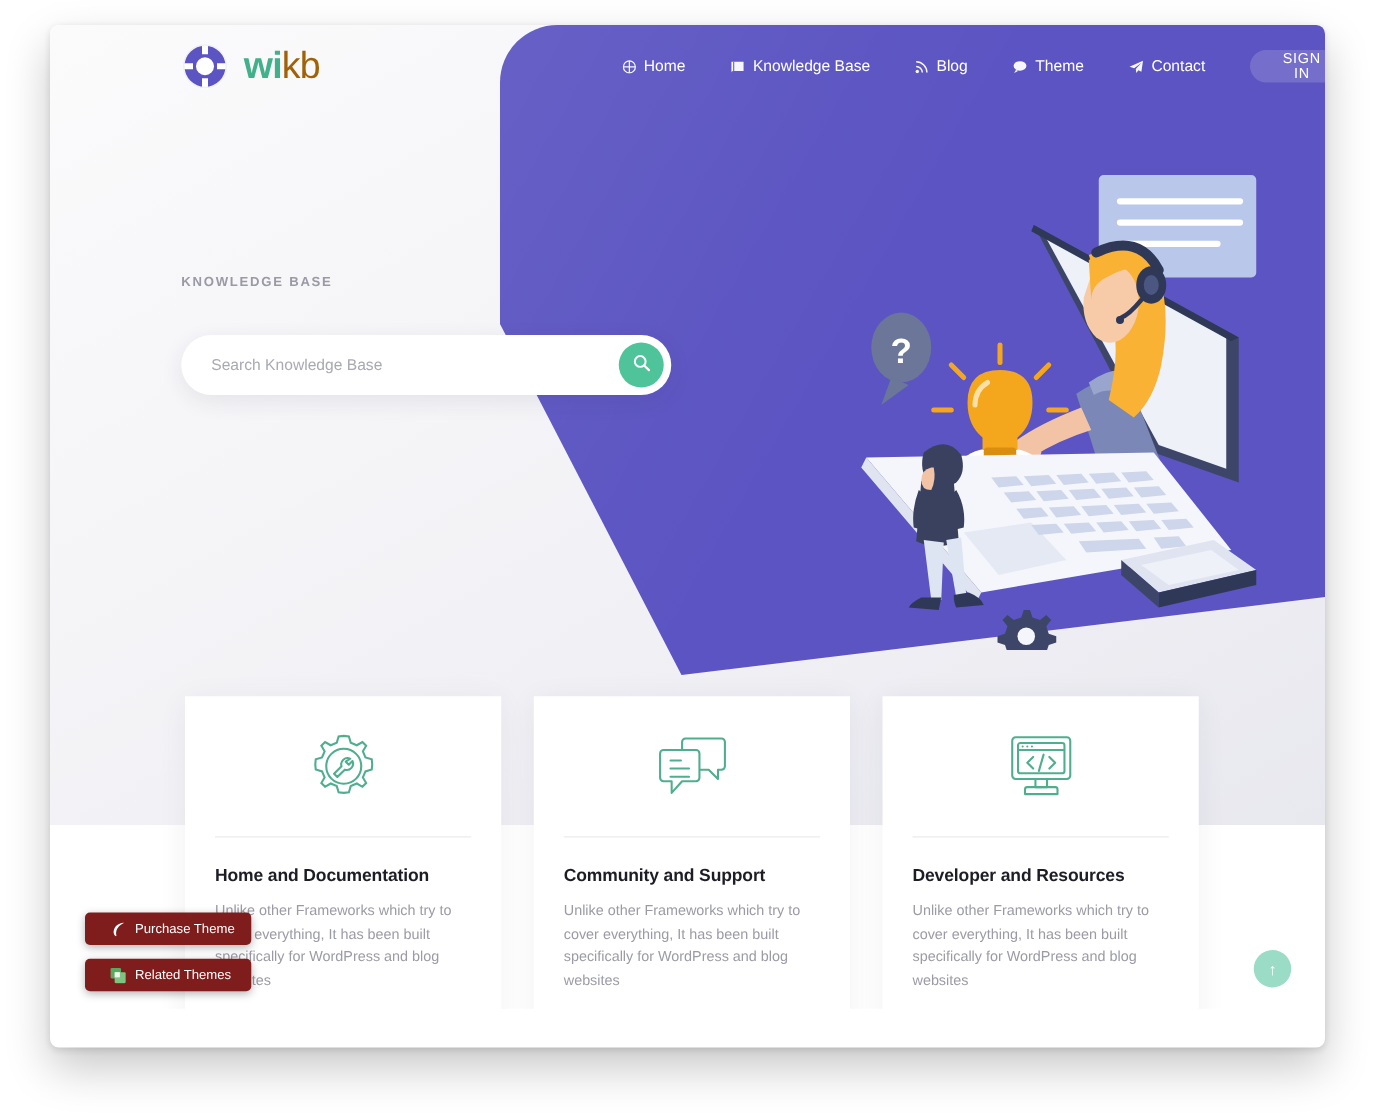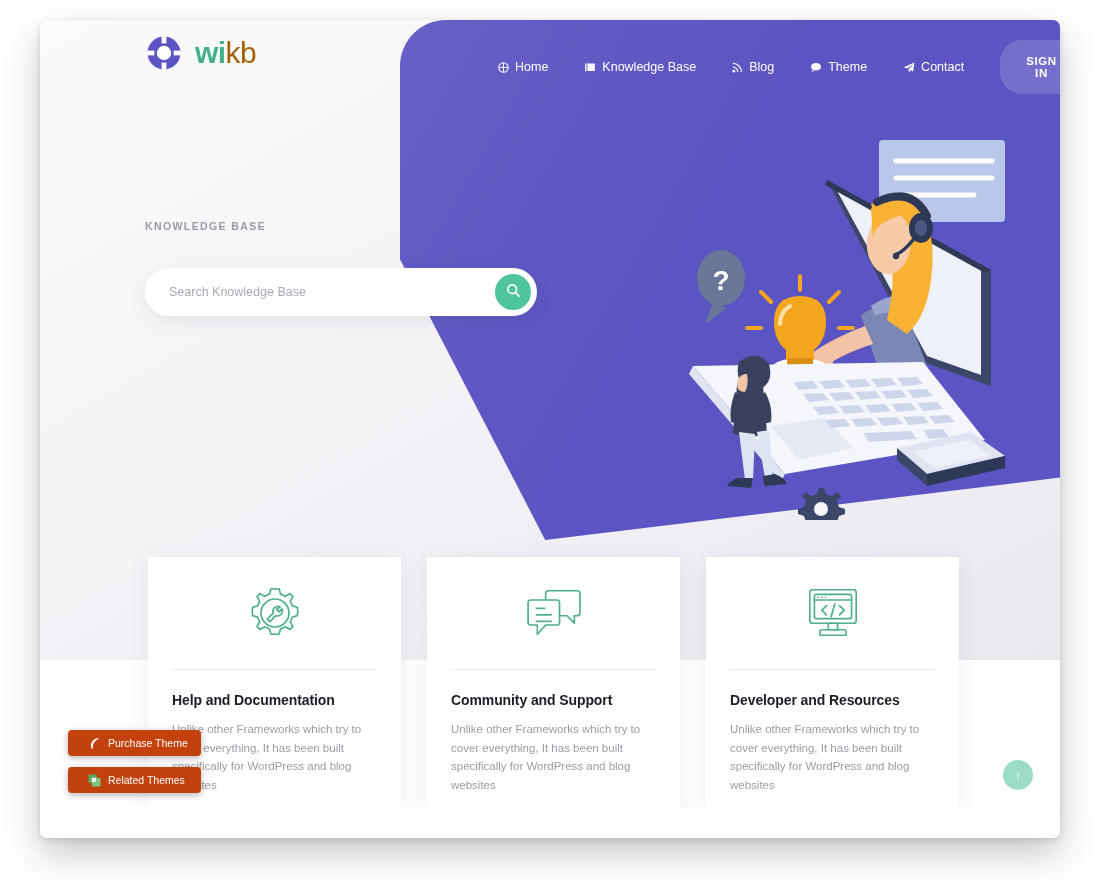--- a/index.html
+++ b/index.html
@@ -192,23 +192,23 @@
     padding: 5px 18px;
     cursor: pointer;
     white-space: nowrap;
   }
   .nav-ico { font-size: 11px; line-height: 12px; opacity: 0.95; display:inline-flex; }
   .signin-btn {
     margin-left: 18px;
     background: rgba(255,255,255,0.16);
     color: #ffffff;
     font-size: 11.5px;
-    font-weight: bold;
+    font-weight: normal;
     letter-spacing: 0.6px;
-    padding: 15px 26px;
+    padding: 1px 26px;
     border-radius: 22px;
     border: none;
     cursor: pointer;
     font-family: "Liberation Sans", sans-serif;
   }
 
   
   .hero-content {
     position: absolute;
     left: 105px;
@@ -328,21 +328,21 @@
     left: 28px;
     top: 710px;
     z-index: 40;
     display: flex;
     flex-direction: column;
     gap: 11px;
   }
   .float-btn {
     width: 133px;
     height: 26px;
-    background: #c2410c;
+    background: #7f1d1d;
     border-radius: 4px;
     display: flex;
     align-items: center;
     gap: 7px;
     padding-left: 20px;
     color: #ffffff;
     font-size: 10.5px;
     cursor: pointer;
     box-shadow: 0 2px 7px rgba(0,0,0,0.3);
   }
@@ -585,21 +585,21 @@
 
       <div class="card">
         <div class="card-icon-area">
           <svg width="56" height="56" viewBox="0 0 60 60" fill="none" stroke="#4fae8c" stroke-width="1.8">
             <path d="M30 4 l4.4 0.4 1.6 5.4 5.2 2.2 4.8-2.8 3.2 3.2 -2.8 4.8 2.2 5.2 5.4 1.6 0.4 4.4 -0.4 4.4 -5.4 1.6 -2.2 5.2 2.8 4.8 -3.2 3.2 -4.8-2.8 -5.2 2.2 -1.6 5.4 -4.4 0.4 -4.4-0.4 -1.6-5.4 -5.2-2.2 -4.8 2.8 -3.2-3.2 2.8-4.8 -2.2-5.2 -5.4-1.6 -0.4-4.4 0.4-4.4 5.4-1.6 2.2-5.2 -2.8-4.8 3.2-3.2 4.8 2.8 5.2-2.2 1.6-5.4z"></path>
             <circle cx="30" cy="30" r="15"></circle>
             <path d="M35.5 23.5a5.4 5.4 0 0 0-7.4 6.6l-6.4 6.4 2.8 2.8 6.4-6.4a5.4 5.4 0 0 0 6.6-7.4l-3.2 3.2-2.6-2.6z" stroke-linejoin="round"></path>
           </svg>
         </div>
         <div class="card-divider"></div>
-        <div class="card-title">Help and Documentation</div>
+        <div class="card-title">Home and Documentation</div>
         <div class="card-desc">Unlike other Frameworks which try to cover everything, It has been built specifically for WordPress and blog websites</div>
 
       </div>
 
       <div class="card">
         <div class="card-icon-area">
           <svg width="56" height="50" viewBox="0 0 60 54" fill="none" stroke="#4fae8c" stroke-width="1.8" stroke-linejoin="round">
             <path d="M24 3 h31 a3 3 0 0 1 3 3 v21 a3 3 0 0 1 -3 3 h-3 v8 l-8 -8 h-20 a3 3 0 0 1 -3 -3 v-21 a3 3 0 0 1 3 -3z"></path>
             <path d="M5 13 h28 a3 3 0 0 1 3 3 v21 a3 3 0 0 1 -3 3 h-12 l-9 10 v-10 h-7 a3 3 0 0 1 -3 -3 v-21 a3 3 0 0 1 3 -3z" fill="#ffffff"></path>
             <path d="M11 22 h9M11 29 h16M11 36 h16" stroke-linecap="round"></path>

